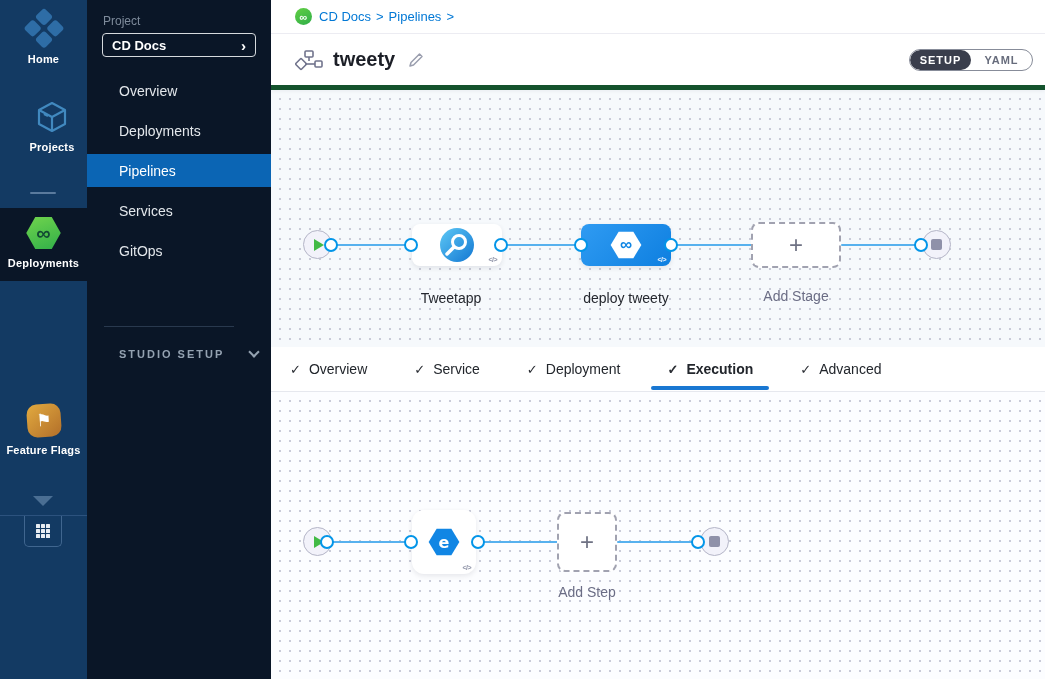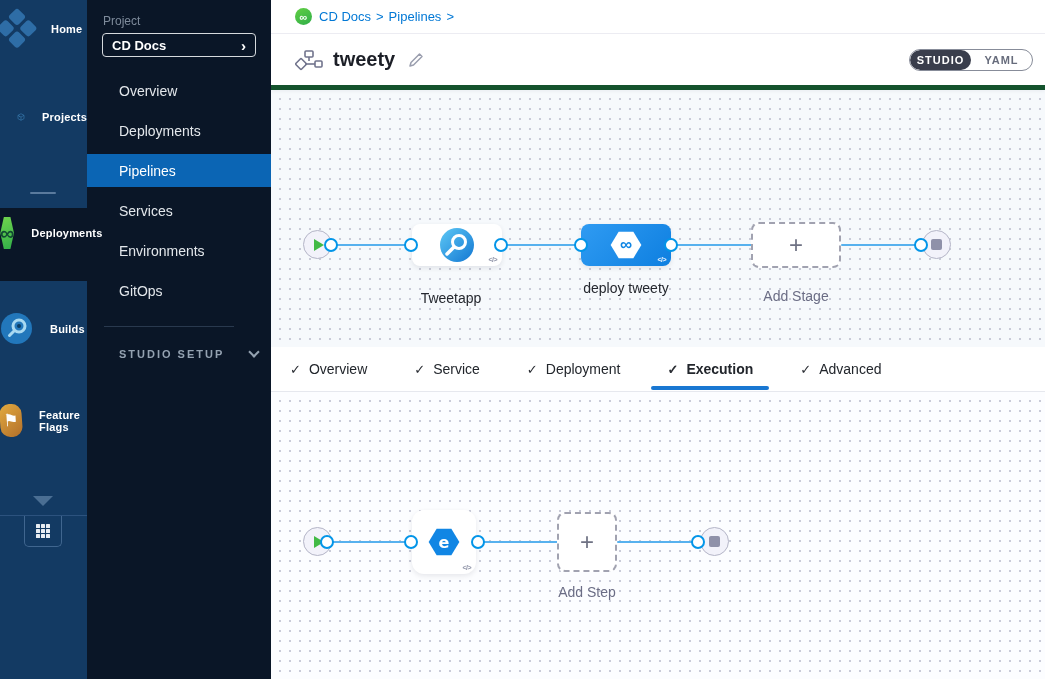--- a/index.html
+++ b/index.html
@@ -3,21 +3,21 @@
 <meta charset="utf-8">
 <style>
   * { margin:0; padding:0; box-sizing:border-box; }
   html,body { width:1045px; height:679px; overflow:hidden; }
   body { font-family:"Liberation Sans", sans-serif; background:#fff; }
   .app { display:flex; width:1045px; height:679px; }
 
   
   .rail { position:relative; width:87px; background:#133a63; flex:none; z-index:3; }
   .rail-sel-block { position:absolute; left:0; right:0; top:208px; height:73px; background:#0a1627; }
-  .rail-item { position:absolute; left:0; right:0; display:flex; align-items:center; gap:17px; cursor:pointer; }
+  .rail-item { position:absolute; left:0; right:0; display:flex; flex-direction:column; align-items:center; gap:7px; cursor:pointer; }
   .rail-item .lbl { color:#fff; font-size:11px; font-weight:bold; letter-spacing:.2px; }
   .ri-home { top:12px; } .ri-projects { top:100px;padding-left:17px; } .ri-deploy { top:216px; }
   .ri-builds { top:312px; } .ri-ff { top:404px; }
   .rail-divider { position:absolute; top:192px; left:30px; width:26px; height:2px; background:#5a7a9d; border-radius:1px; }
   .rail-chevron { position:absolute; top:496px; left:33px; width:0; height:0; border-left:10px solid transparent; border-right:10px solid transparent; border-top:10px solid #4a6e93; cursor:pointer; }
   .rail-hr { position:absolute; top:515px; left:0; right:0; height:1px; background:#2c527e; }
   .waffle-btn { position:absolute; top:516px; left:24px; width:38px; height:31px; border:1px solid #40668f; border-top:none; border-radius:0 0 5px 5px; display:flex; align-items:center; justify-content:center; cursor:pointer; }
   .waffle { display:grid; grid-template-columns:repeat(3,4px); grid-template-rows:repeat(3,4px); gap:1px; }
   .waffle i { background:#e8edf3; border-radius:0.5px; }
 
@@ -123,29 +123,20 @@
 
     <div class="rail-divider"></div>
 
     <div class="rail-item ri-deploy">
       <div class="ic-hexgreen">
           <span>∞</span>
         </div>
       <span class="lbl">Deployments</span>
     </div>
 
-    <div class="rail-item ri-builds">
-      <svg class="ic-builds" viewBox="0 0 33 33">
-        <circle cx="16.5" cy="16.5" r="15.5" fill="#2277bb"></circle>
-        <circle cx="19" cy="14" r="6" fill="none" stroke="#a9d9f1" stroke-width="3"></circle>
-        <line x1="14.5" y1="18.5" x2="9.5" y2="23.5" stroke="#a9d9f1" stroke-width="3" stroke-linecap="round"></line>
-        <circle cx="19" cy="14" r="2" fill="#0a3c63"></circle>
-      </svg>
-      <span class="lbl">Builds</span>
-    </div>
 
     <div class="rail-item ri-ff">
       <div class="ic-ff">
           <span>⚑</span>
         </div>
       <span class="lbl">Feature Flags</span>
     </div>
 
     <div class="rail-chevron"></div>
     <div class="rail-hr"></div>
@@ -168,21 +159,20 @@
     <div class="proj-label">Project</div>
     <div class="proj-select">
       <span class="name">CD Docs</span>
       <span class="chev">›</span>
     </div>
     <ul class="nav-menu">
       <li>Overview</li>
       <li>Deployments</li>
       <li class="sel">Pipelines</li>
       <li>Services</li>
-      <li>Environments</li>
       <li>GitOps</li>
     </ul>
     <div class="setup-hr"></div>
     <div class="proj-setup">
       <span class="txt">STUDIO SETUP</span>
       <span class="chev-down"></span>
     </div>
   </nav>
 
   <main class="main">
@@ -209,21 +199,21 @@
           <line x1="14" y1="8" x2="14" y2="12"></line>
         </svg>
       </span>
       <span class="pipe-name">tweety</span>
       <span class="edit-ico">
         <svg width="18" height="18" viewBox="0 0 18 18" fill="none" stroke="#9a9eae" stroke-width="1.5" stroke-linejoin="round">
           <path d="M3 15 L4 11.5 L12.5 3 L15 5.5 L6.5 14 Z"></path>
         </svg>
       </span>
       <div class="toggle">
-        <div class="seg on">STUDIO</div>
+        <div class="seg on">SETUP</div>
         <div class="seg">YAML</div>
       </div>
     </div>
 
     <div class="canvas canvas-top">
       <div class="edge" style="left:60px;top:154px;width:80px;"></div>
       <div class="edge" style="left:230px;top:154px;width:80px;"></div>
       <div class="edge" style="left:400px;top:154px;width:81px;"></div>
       <div class="edge" style="left:570px;top:154px;width:80px;"></div>
 
@@ -256,21 +246,21 @@
       <div class="add-box" style="left:480px;top:132px;width:90px;height:46px;">
         <span>+</span>
       </div>
 
       <div class="port" style="left:643px;top:148px;"></div>
       <div class="endpoint" style="left:651px;top:140px;">
         <div class="stop-sq"></div>
       </div>
 
       <div class="node-label" style="left:135px;top:198px;width:90px;">Tweetapp</div>
-      <div class="node-label" style="left:295px;top:188px;width:120px;">deploy tweety</div>
+      <div class="node-label" style="left:295px;top:198px;width:120px;">deploy tweety</div>
       <div class="node-label grey" style="left:480px;top:196px;width:90px;">Add Stage</div>
     </div>
 
     <div class="tabbar">
       <div class="tab">
         <span class="chk">✓</span>
         <span>Overview</span>
       </div>
       <div class="tab">
         <span class="chk">✓</span>

